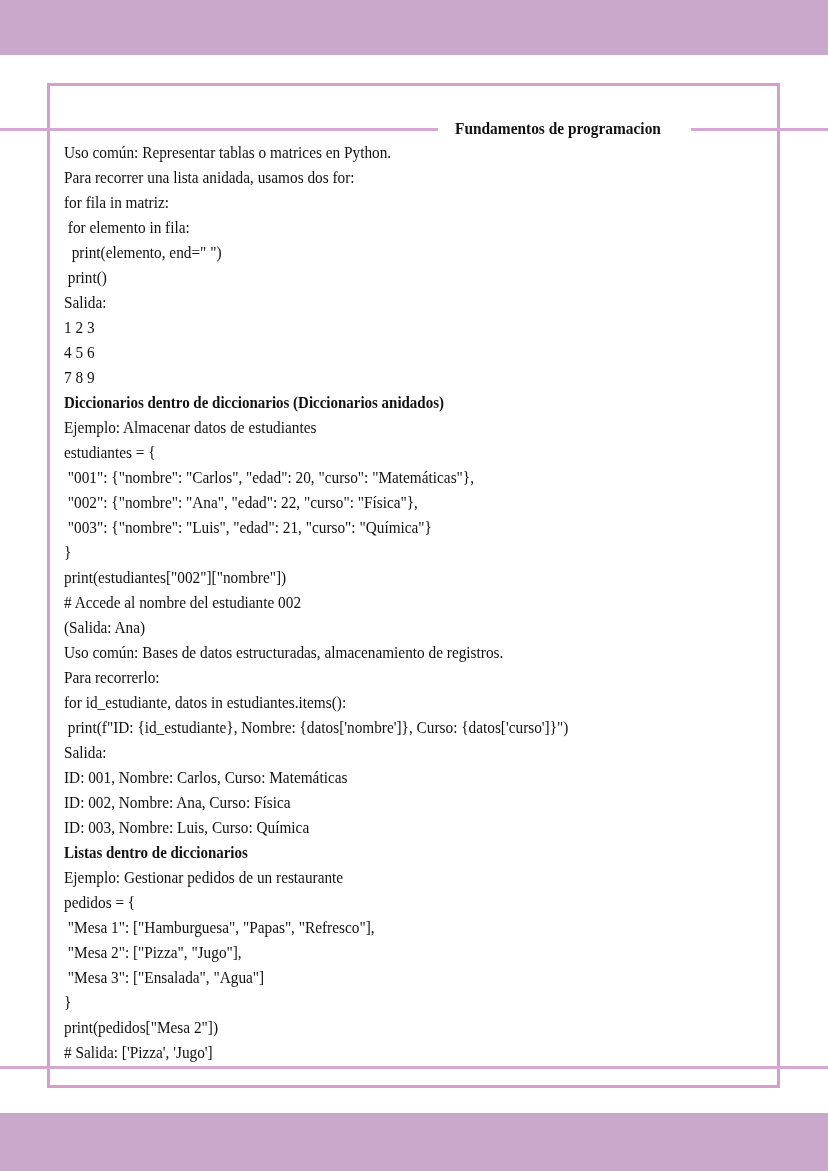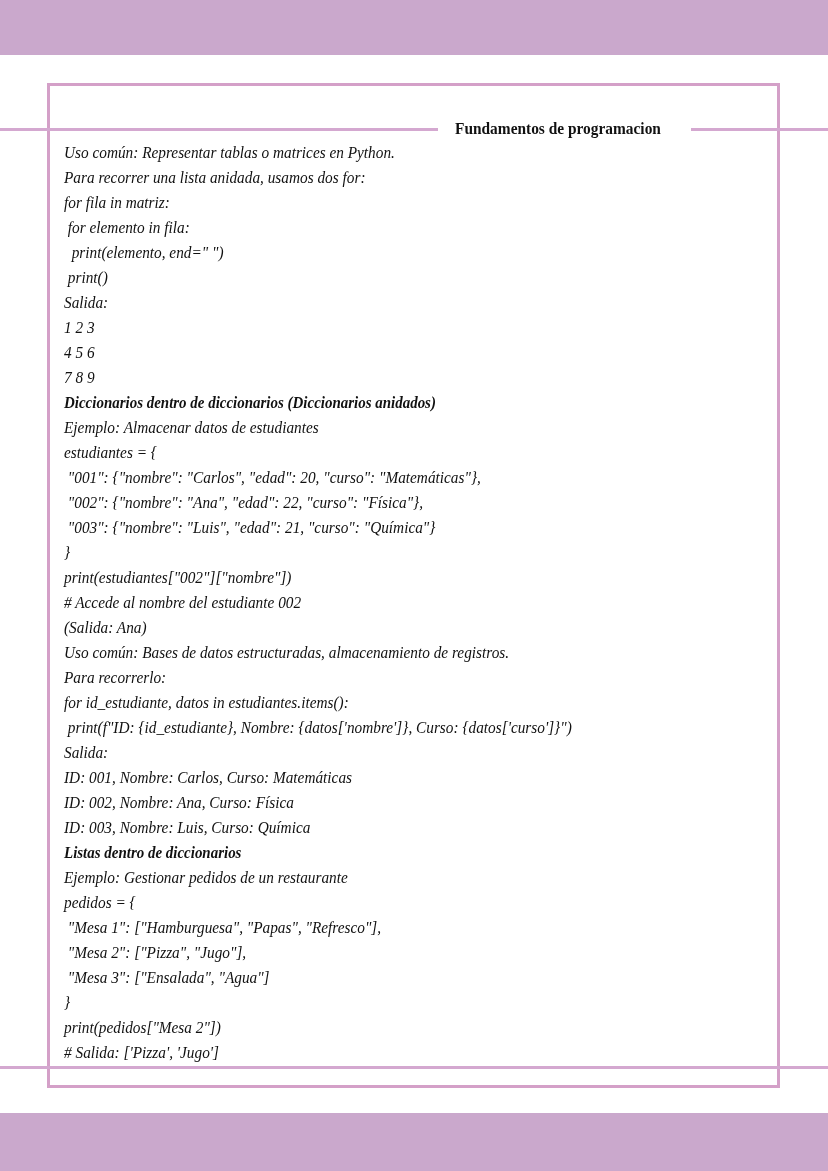--- a/index.html
+++ b/index.html
@@ -17,21 +17,21 @@
     }
     .hline { position: absolute; height: 3px; background: #d4a8d0; }
     .hline-left { left: 0; top: 128px; width: 438px; }
     .hline-right { left: 691px; top: 128px; width: 137px; }
     .hline-bottom { left: 0; top: 1066px; width: 828px; }
     .header-title {
       position: absolute; left: 455px; top: 116px; width: 230px;
       font-weight: bold; font-size: 17.5px; line-height: 24px;
       transform: scaleX(0.88); transform-origin: left center; white-space: nowrap;
     }
-    .content { position: absolute; left: 64px; top: 140px; width: 700px; font-style: italic; }
+    .content { position: absolute; left: 64px; top: 140px; width: 700px; }
     .line {
       height: 25px; line-height: 25px; font-size: 17px; white-space: pre;
       transform: scaleX(0.9); transform-origin: left center;
     }
     .line.bold { font-weight: bold; transform: scaleX(0.88); }
   </style>
 </head>
 <body>
 
 <div class="band-top"></div>

